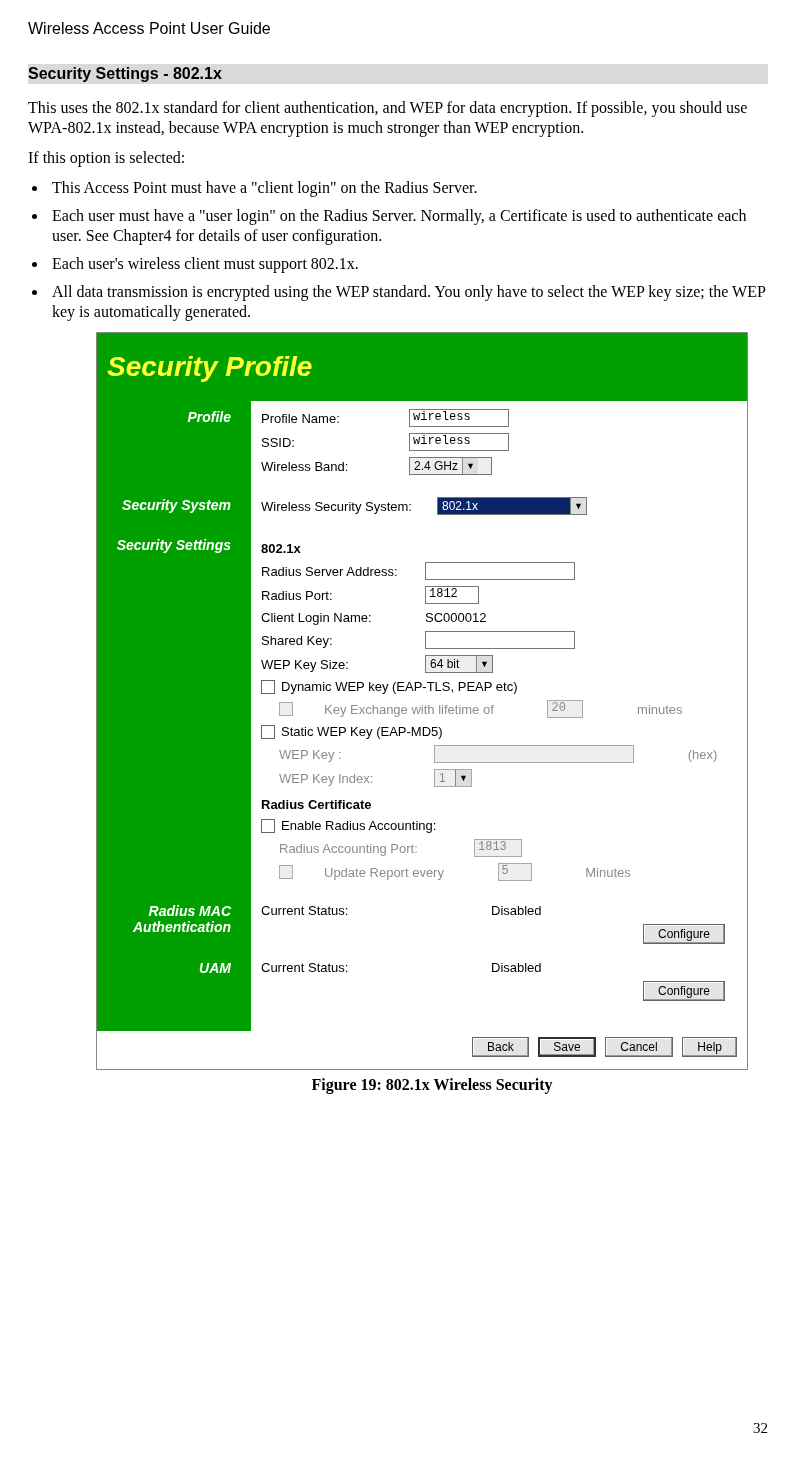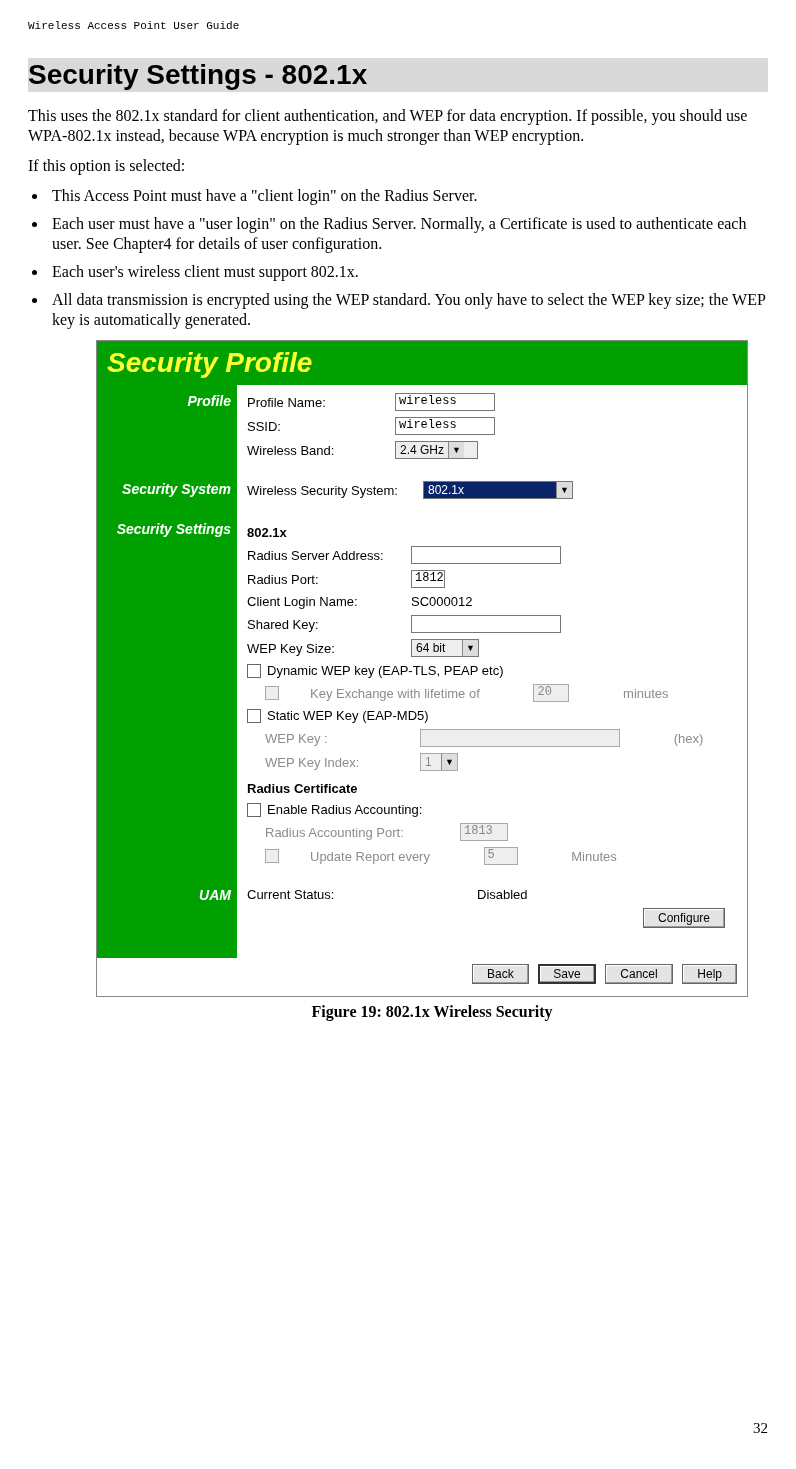--- a/index.html
+++ b/index.html
@@ -6,27 +6,27 @@
     margin: 0;
     padding: 20px 28px;
     font-family: "Times New Roman", Times, serif;
     font-size: 16px;
     color: #000;
     width: 796px;
     box-sizing: border-box;
     background: #fff;
   }
   .running-head {
-    font-family: Liberation Mono, monospace;
-    font-size: 11px;
+    font-family: Liberation Sans, sans-serif;
+    font-size: 16px;
     margin-bottom: 26px;
   }
   h2.section-head {
     font-family: Arial, Helvetica, sans-serif;
-    font-size: 28px;
+    font-size: 16px;
     font-weight: bold;
     background: #d9d9d9;
     margin: 0 0 14px 0;
     padding: 1px 0;
   }
   p.body-text {
     margin: 0 0 10px 0;
     line-height: 1.25;
   }
   ul.bullets {
@@ -62,38 +62,38 @@
     font-size: 13px;
     color: #000;
     background: #fff;
   }
   .shot .titlebar {
     background: #00a000;
     color: #ffff33;
     font-style: italic;
     font-weight: bold;
     font-size: 28px;
-    padding: 6px 10px;
+    padding: 18px 10px;
     font-family: Arial, Helvetica, sans-serif;
   }
   .shot-table {
     display: table;
     width: 100%;
   }
   .shot-row { display: table-row; }
   .shot-sidelabel {
     display: table-cell;
     width: 130px;
     background: #00a000;
     color: #fff;
     font-weight: bold;
     font-style: italic;
     text-align: right;
     vertical-align: top;
-    padding: 8px 6px 14px 4px;
+    padding: 8px 20px 14px 4px;
     font-size: 14px;
   }
   .shot-content {
     display: table-cell;
     padding: 8px 10px;
     vertical-align: top;
     font-size: 13px;
   }
   .form-line { margin-bottom: 6px; display: flex; align-items: center; }
   .form-label { width: 148px; }
@@ -218,21 +218,21 @@
         <div class="shot-sidelabel">Security Settings</div>
         <div class="shot-content">
           <div class="sect-sub">802.1x</div>
 
           <div class="form-line">
             <span class="form-label-wide">Radius Server Address:</span>
             <span class="tx" style="width:150px"></span>
           </div>
           <div class="form-line">
             <span class="form-label-wide">Radius Port:</span>
-            <span class="tx" style="width:34px">1812</span>
+            <span class="tx" style="width:54px">1812</span>
           </div>
           <div class="form-line">
             <span class="form-label-wide">Client Login Name:</span>
             <span>SC000012</span>
           </div>
           <div class="form-line">
             <span class="form-label-wide">Shared Key:</span>
             <span class="tx" style="width:150px"></span>
           </div>
           <div class="form-line">
@@ -282,20 +282,32 @@
           </div>
           <div class="form-line indent1 disabled">
             <span class="cb"></span>
             <span>Update Report every</span>
             &nbsp;<span class="tx" style="width:34px">5</span>&nbsp;
             <span>Minutes</span>
           </div>
         </div>
       </div>
 
+      <div class="shot-row">
+        <div class="shot-sidelabel">Radius MAC Authentication</div>
+        <div class="shot-content">
+          <div class="status-line">
+            <span class="status-lbl">Current Status:</span>
+            <span>Disabled</span>
+          </div>
+          <div class="conf-btn-row">
+            <span class="btn">Configure</span>
+          </div>
+        </div>
+      </div>
 
       <div class="shot-row">
         <div class="shot-sidelabel">UAM</div>
         <div class="shot-content">
           <div class="status-line">
             <span class="status-lbl">Current Status:</span>
             <span>Disabled</span>
           </div>
           <div class="conf-btn-row">
             <span class="btn">Configure</span>

